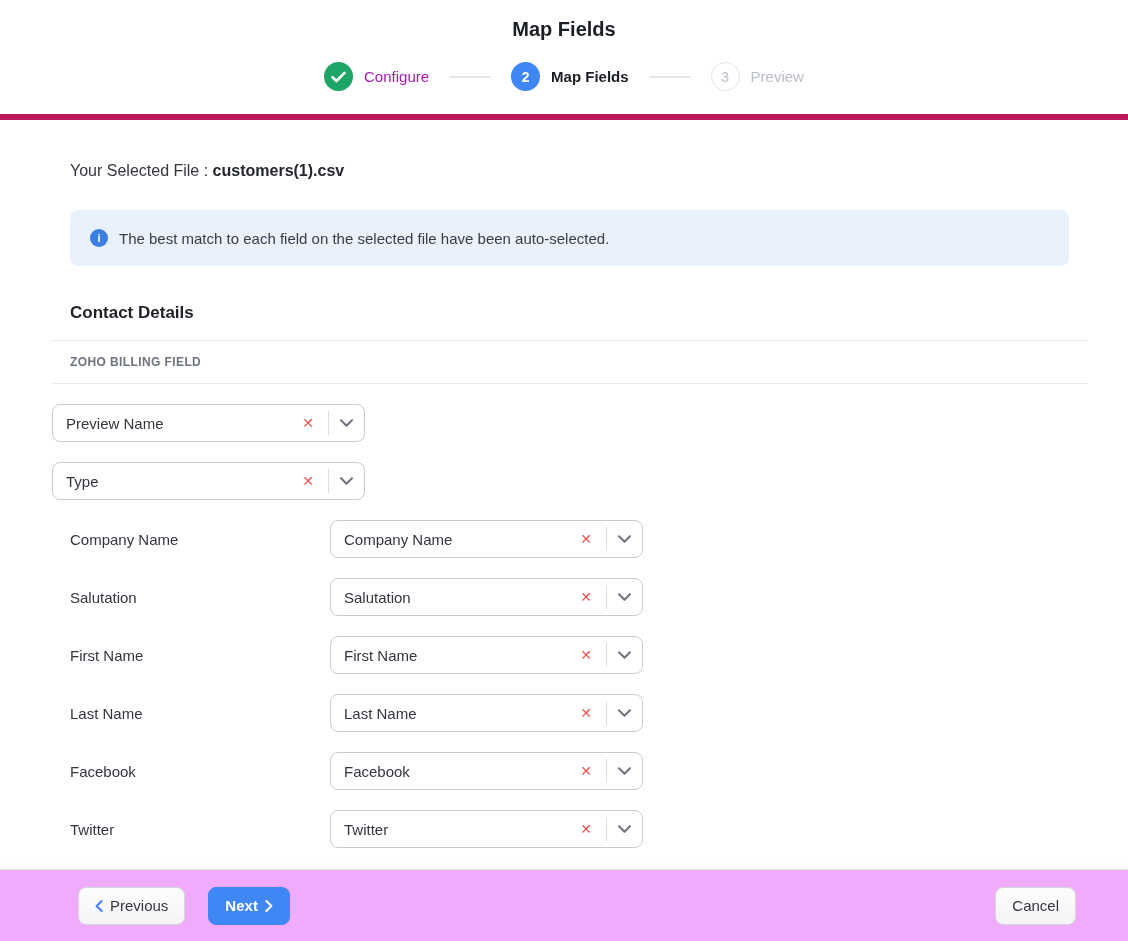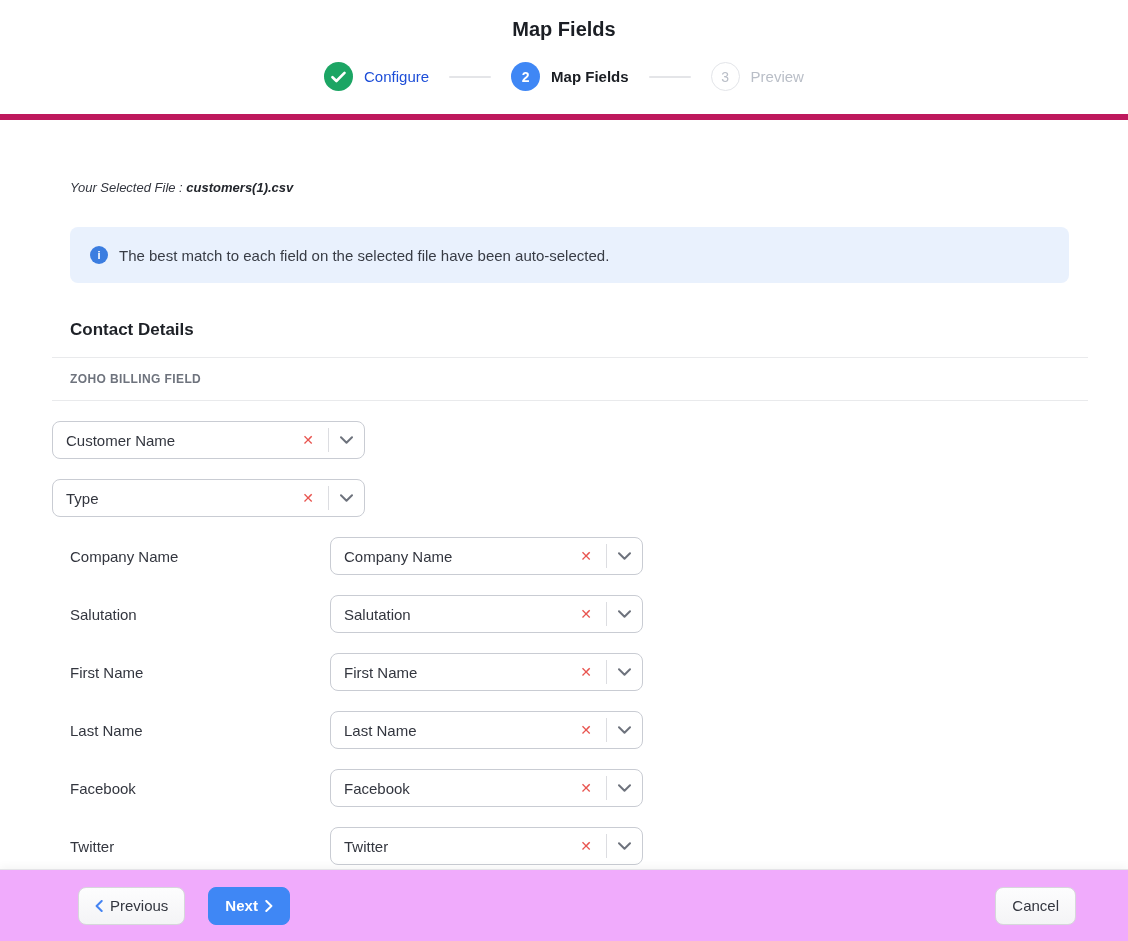--- a/index.html
+++ b/index.html
@@ -33,36 +33,35 @@
     display: flex; align-items: center; justify-content: center;
     font-size: 14px; font-weight: 700; flex: none;
   }
   .step-complete .step-circle { background: #1ca564; color: #fff; }
   .step-current .step-circle { background: #3f87f5; color: #fff; }
   .step-upcoming .step-circle {
     background: #fff; color: #b9bec7;
     border: 1.5px solid #e3e5e9; font-weight: 400;
   }
   .step-label { font-size: 15px; }
-  .step-complete .step-label { color: #1d4ed8; font-weight: 500; }
+  .step-complete .step-label { color: #a21caf; font-weight: 500; }
   .step-current .step-label { color: #1a1d23; font-weight: 700; }
   .step-upcoming .step-label { color: #b9bec7; font-weight: 400; }
   .step-dash {
     width: 42px; height: 2px; border-radius: 1px;
     background: #e4e5e8; margin: 0 20px;
   }
   .check-svg { width: 15px; height: 12px; display: block; }
 
   
   .file-line {
-    margin: 58px 40px 0 70px;
-    font-size: 13px;
+    margin: 41px 40px 0 70px;
+    font-size: 16px;
     color: #33363f;
     line-height: 20px;
-    font-style: italic;
   }
   .file-name { font-weight: 700; color: #23262c; }
 
   .banner {
     margin: 29px 59px 0 70px;
     height: 56px;
     background: #e9f1fd;
     border-radius: 8px;
     display: flex;
     align-items: center;
@@ -225,21 +224,21 @@
 
 <div class="section-title">Contact Details</div>
 
 <div class="map-table">
   <div class="map-thead">
     <span class="th th-col1">ZOHO BILLING FIELD</span>
   </div>
   <div>
   <div class="map-row">
     <div class="select-box">
-      <span class="select-value">Customer Name</span>
+      <span class="select-value">Preview Name</span>
       <button class="clear-btn">✕</button>
       <span class="select-divider"></span>
       <button class="chevron-btn">
         <svg class="chev-svg" viewBox="0 0 13 8" fill="none" xmlns="http://www.w3.org/2000/svg">
           <path d="M1 1.3 L6.5 6.7 L12 1.3" stroke-width="2" stroke-linecap="round" stroke-linejoin="round"></path>
         </svg>
       </button>
     </div>
   </div>
 

